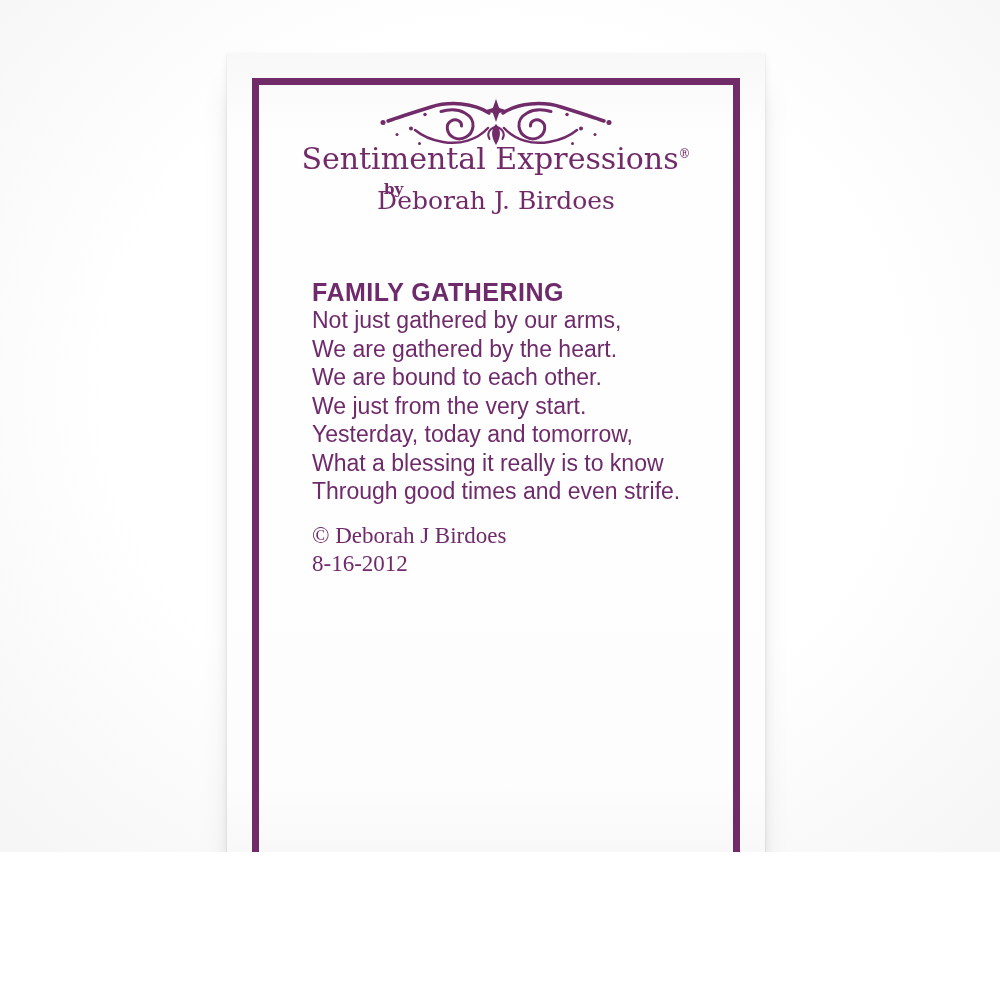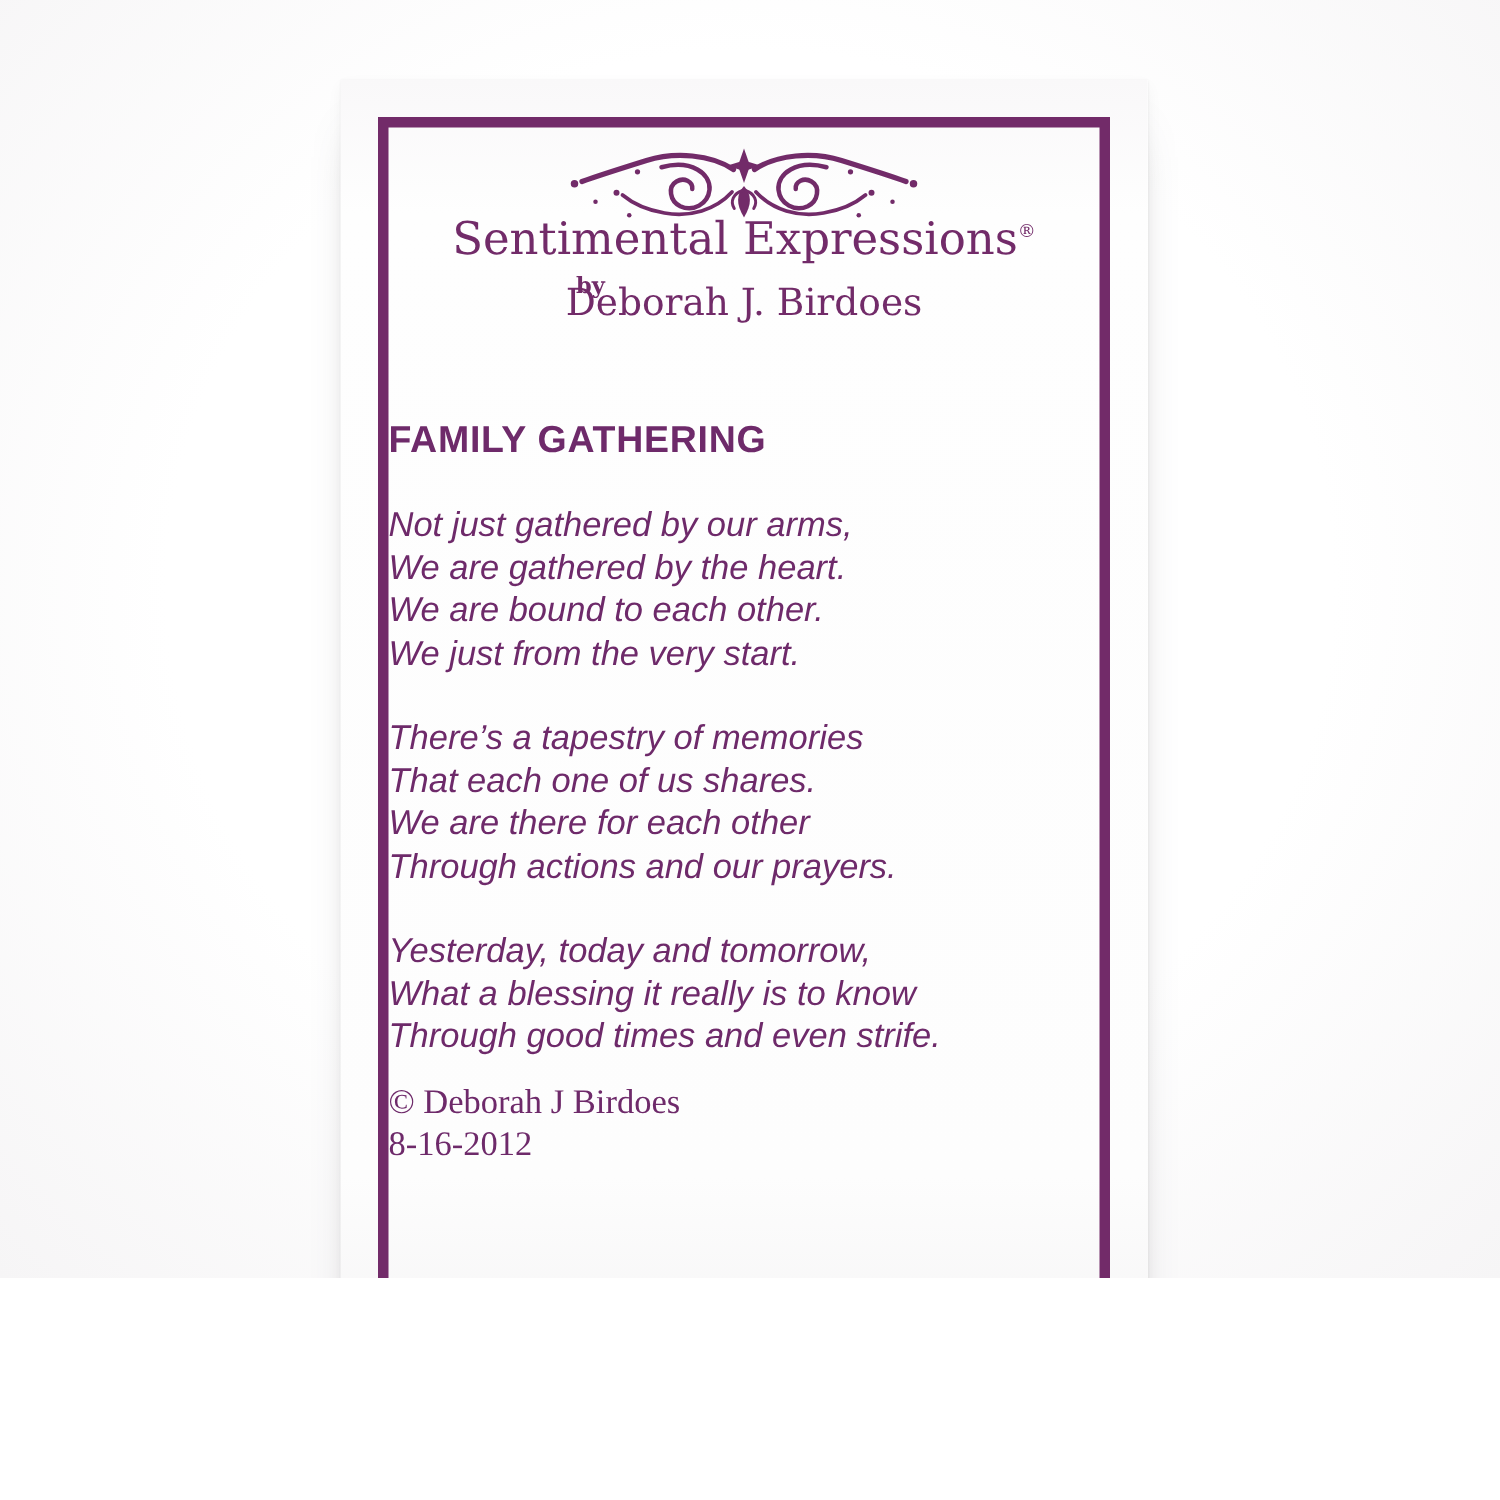--- a/index.html
+++ b/index.html
@@ -35,26 +35,26 @@
     font-size:30px;line-height:36px;margin-top:-14px;
     color:var(--accent,#722b69);white-space:nowrap;
   }
   .reg{font-size:12px;vertical-align:super;letter-spacing:0;}
   .byline{
     position:relative;margin-top:9px;
     font-family:"DejaVu Serif",serif;font-size:25px;line-height:30px;
     color:var(--accent,#722b69);white-space:nowrap;
   }
   .by{position:absolute;font-size:15px;top:-12px;left:calc(50% - 112px);font-weight:bold;}
-  .body{margin-top:62px;text-align:left;}
+  .body{padding-left:53px;margin-top:62px;text-align:left;}
   .poem-title{
     font-size:25px;line-height:28px;font-weight:bold;letter-spacing:.5px;
     color:var(--text,#6e2a6a);
   }
-  .stanza{margin-top:28px;font-style:italic;}
+  .stanza{}
   .footer{margin-top:16px;font-family:Liberation Serif, serif;}
   .line{font-size:23px;line-height:28.5px;color:var(--text,#6e2a6a);}
 </style>
 </head>
 <body>
 
 <div class="scene">
   <div class="card">
     <div class="frame"></div>
     <div class="content">
@@ -93,26 +93,20 @@
       <div class="body">
         <div class="poem-title">FAMILY GATHERING</div>
 
         <div class="stanza">
           <div class="line">Not just gathered by our arms,</div>
           <div class="line">We are gathered by the heart.</div>
           <div class="line">We are bound to each other.</div>
           <div class="line">We just from the very start.</div>
         </div>
 
-        <div class="stanza">
-          <div class="line">There’s a tapestry of memories</div>
-          <div class="line">That each one of us shares.</div>
-          <div class="line">We are there for each other</div>
-          <div class="line">Through actions and our prayers.</div>
-        </div>
 
         <div class="stanza">
           <div class="line">Yesterday, today and tomorrow,</div>
           <div class="line">What a blessing it really is to know</div>
           <div class="line">Through good times and even strife.</div>
         </div>
 
         <div class="footer">
           <div class="line">© Deborah J Birdoes</div>
           <div class="line">8-16-2012</div>

